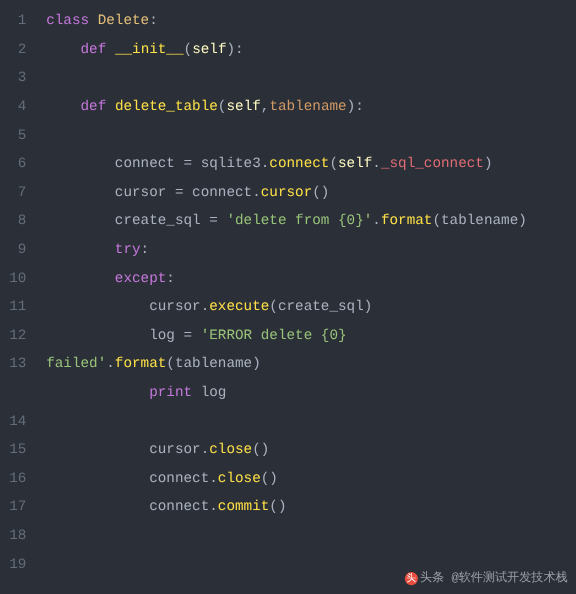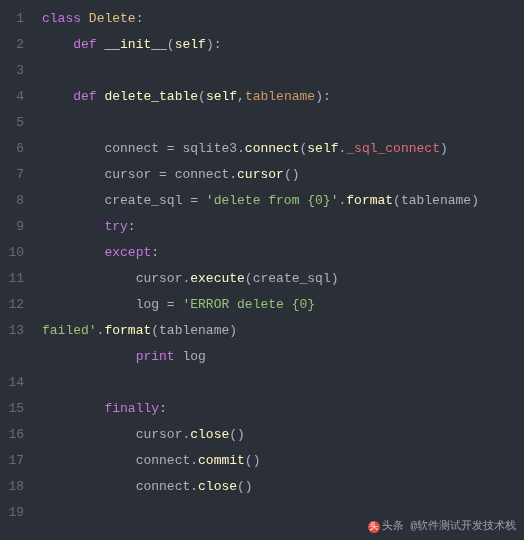--- a/index.html
+++ b/index.html
@@ -40,21 +40,21 @@
     white-space: pre;
   }
   .line-tall {
     height: 52px;
     line-height: 26px;
     white-space: pre-wrap;
     word-break: break-all;
   }
   .kw { color: #c678dd; }
   .cls { color: #e5c07b; }
-  .fn { color: #fef9c3; }
+  .fn { color: #fde047; }
   .self { color: #fef9c3; }
   .prop { color: #e06c75; }
   .str { color: #98c379; }
   .punc { color: #abb2bf; }
   .param { color: #d19a66; }
   .plain { color: #abb2bf; }
   .watermark {
     position: absolute;
     bottom: 6px;
     right: 8px;
@@ -109,22 +109,21 @@
     <div class="line"></div>
     <div class="line">        <span class="plain">connect</span><span class="plain"> = </span><span class="plain">sqlite3</span><span class="punc">.</span><span class="fn">connect</span><span class="punc">(</span><span class="self">self</span><span class="punc">.</span><span class="prop">_sql_connect</span><span class="punc">)</span></div>
     <div class="line">        <span class="plain">cursor</span><span class="plain"> = </span><span class="plain">connect</span><span class="punc">.</span><span class="fn">cursor</span><span class="punc">()</span></div>
     <div class="line">        <span class="plain">create_sql</span><span class="plain"> = </span><span class="str">'delete from {0}'</span><span class="punc">.</span><span class="fn">format</span><span class="punc">(</span><span class="plain">tablename</span><span class="punc">)</span></div>
     <div class="line">        <span class="kw">try</span><span class="punc">:</span></div>
     <div class="line">        <span class="kw">except</span><span class="punc">:</span></div>
     <div class="line">            <span class="plain">cursor</span><span class="punc">.</span><span class="fn">execute</span><span class="punc">(</span><span class="plain">create_sql</span><span class="punc">)</span></div>
     <div class="line-tall">            <span class="plain">log</span><span class="plain"> = </span><span class="str">'ERROR delete {0} </span><br><span class="str">failed'</span><span class="punc">.</span><span class="fn">format</span><span class="punc">(</span><span class="plain">tablename</span><span class="punc">)</span></div>
     <div class="line">            <span class="kw">print</span><span> </span><span class="plain">log</span></div>
     <div class="line"></div>
-    <div class="line">        <span class="kw">finally</span><span class="punc">:</span></div>
     <div class="line">            <span class="plain">cursor</span><span class="punc">.</span><span class="fn">close</span><span class="punc">()</span></div>
+    <div class="line">            <span class="plain">connect</span><span class="punc">.</span><span class="fn">close</span><span class="punc">()</span></div>
     <div class="line">            <span class="plain">connect</span><span class="punc">.</span><span class="fn">commit</span><span class="punc">()</span></div>
-    <div class="line">            <span class="plain">connect</span><span class="punc">.</span><span class="fn">close</span><span class="punc">()</span></div>
   </div>
 </div>
 
 <div class="watermark">
   <span class="wm-logo">头</span><span>头条 @软件测试开发技术栈</span>
 </div>
 
 </body></html>

